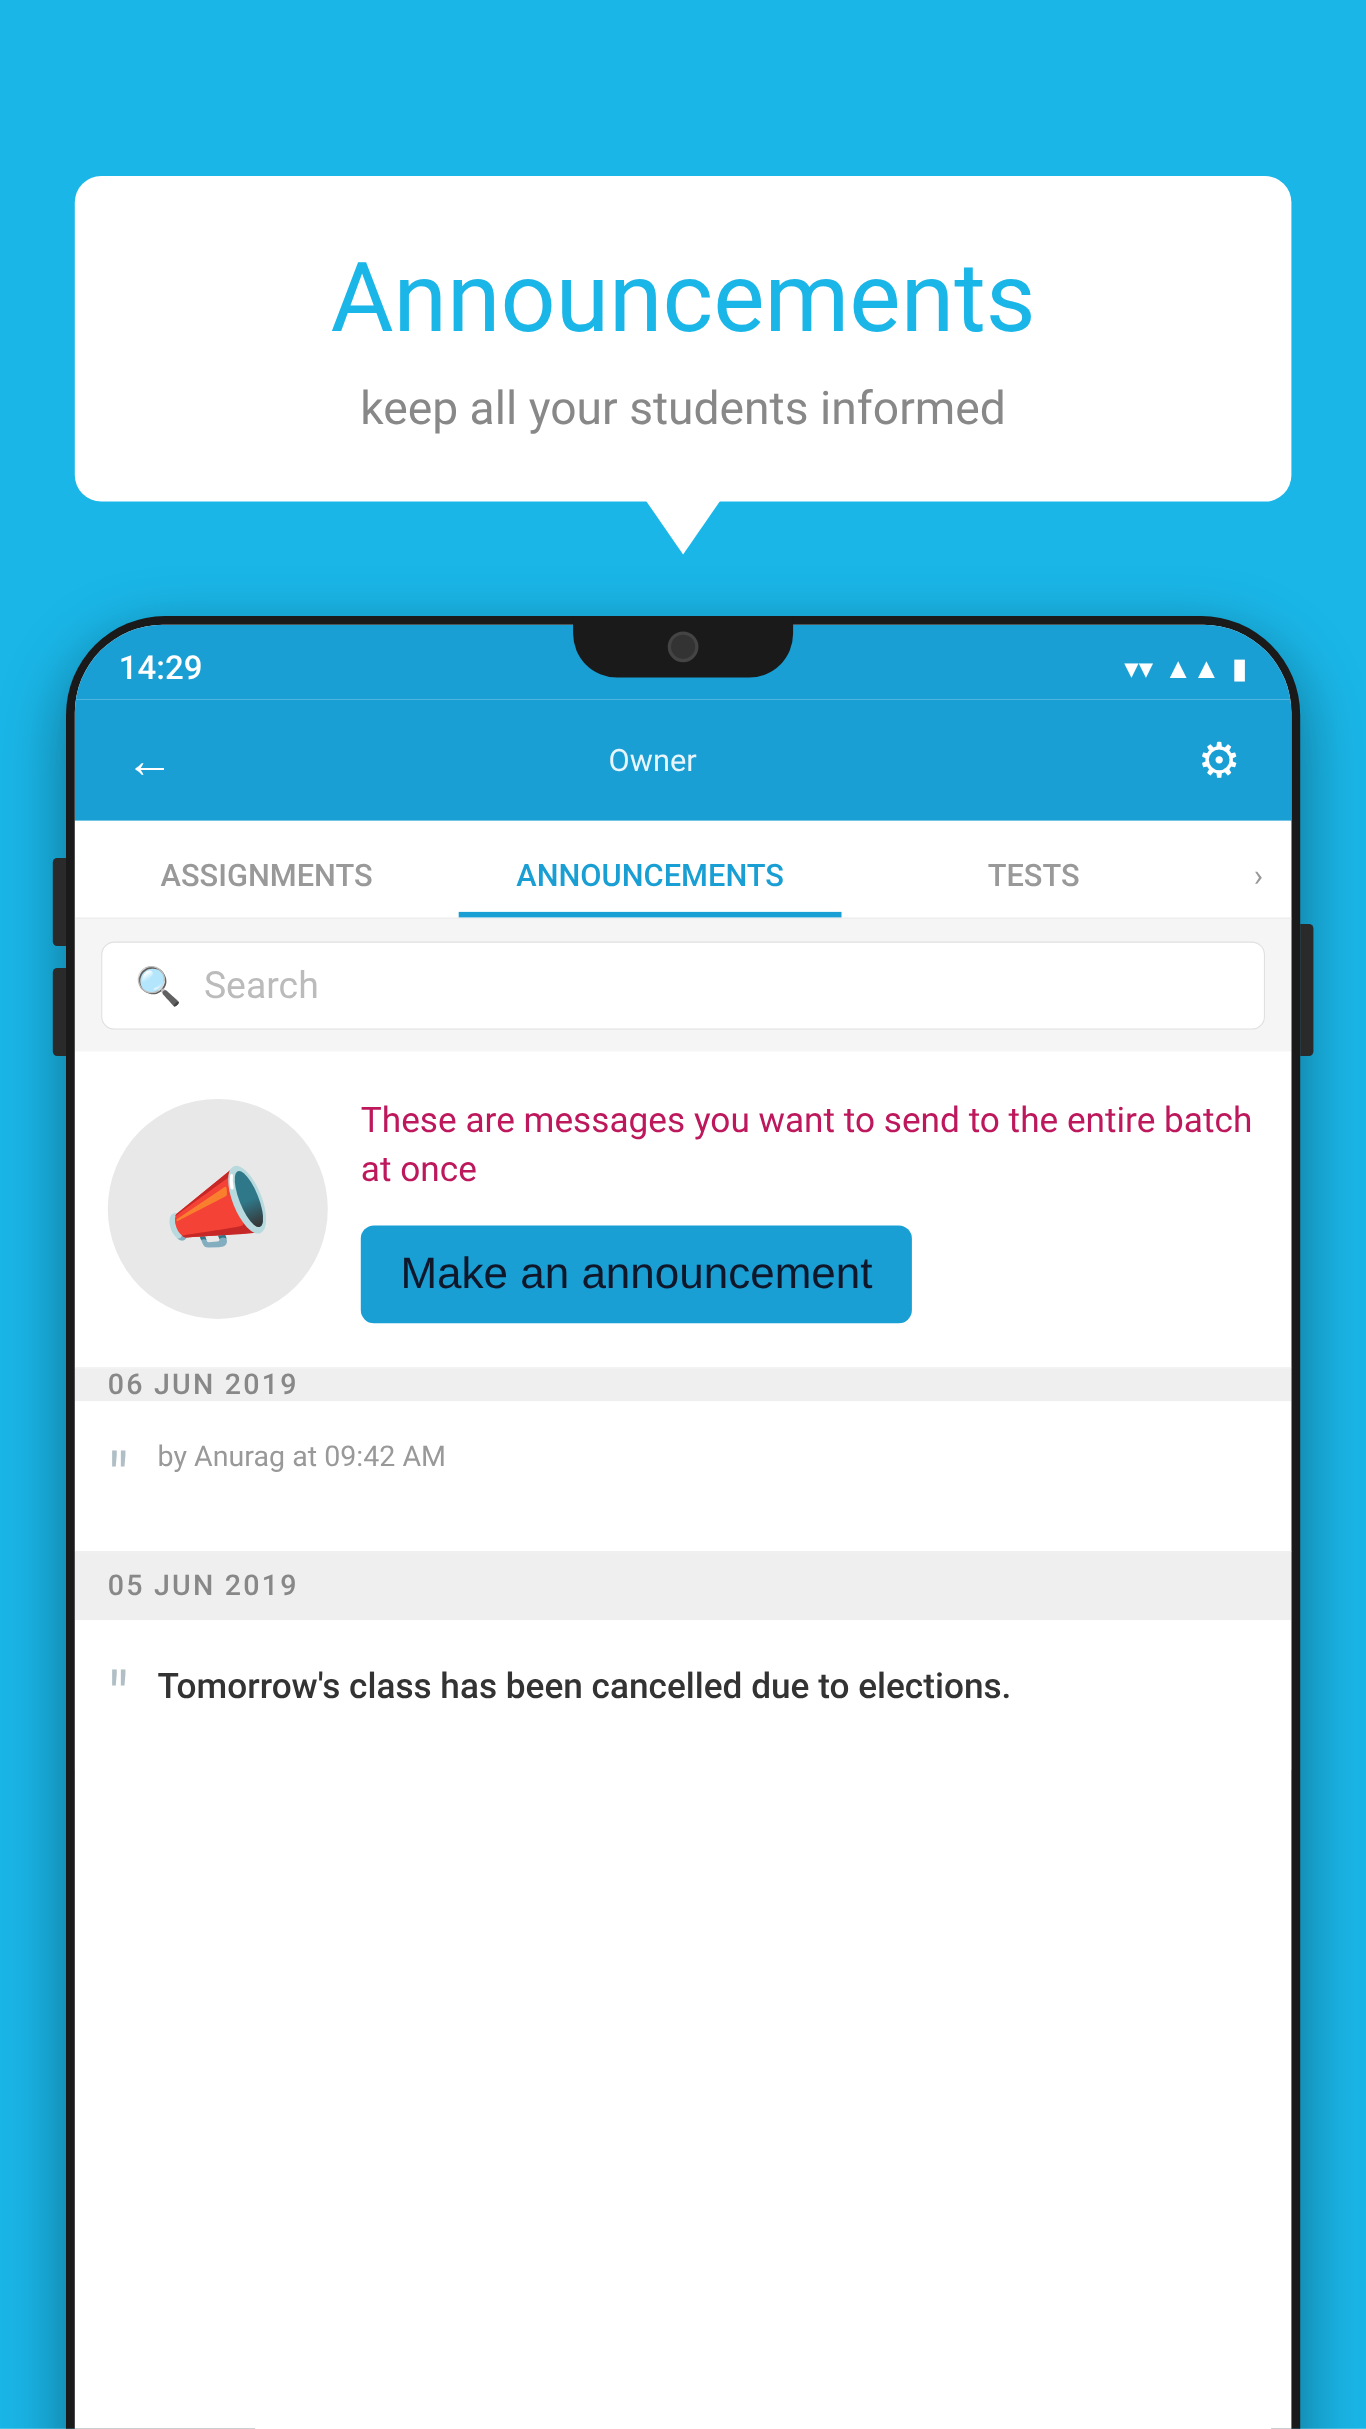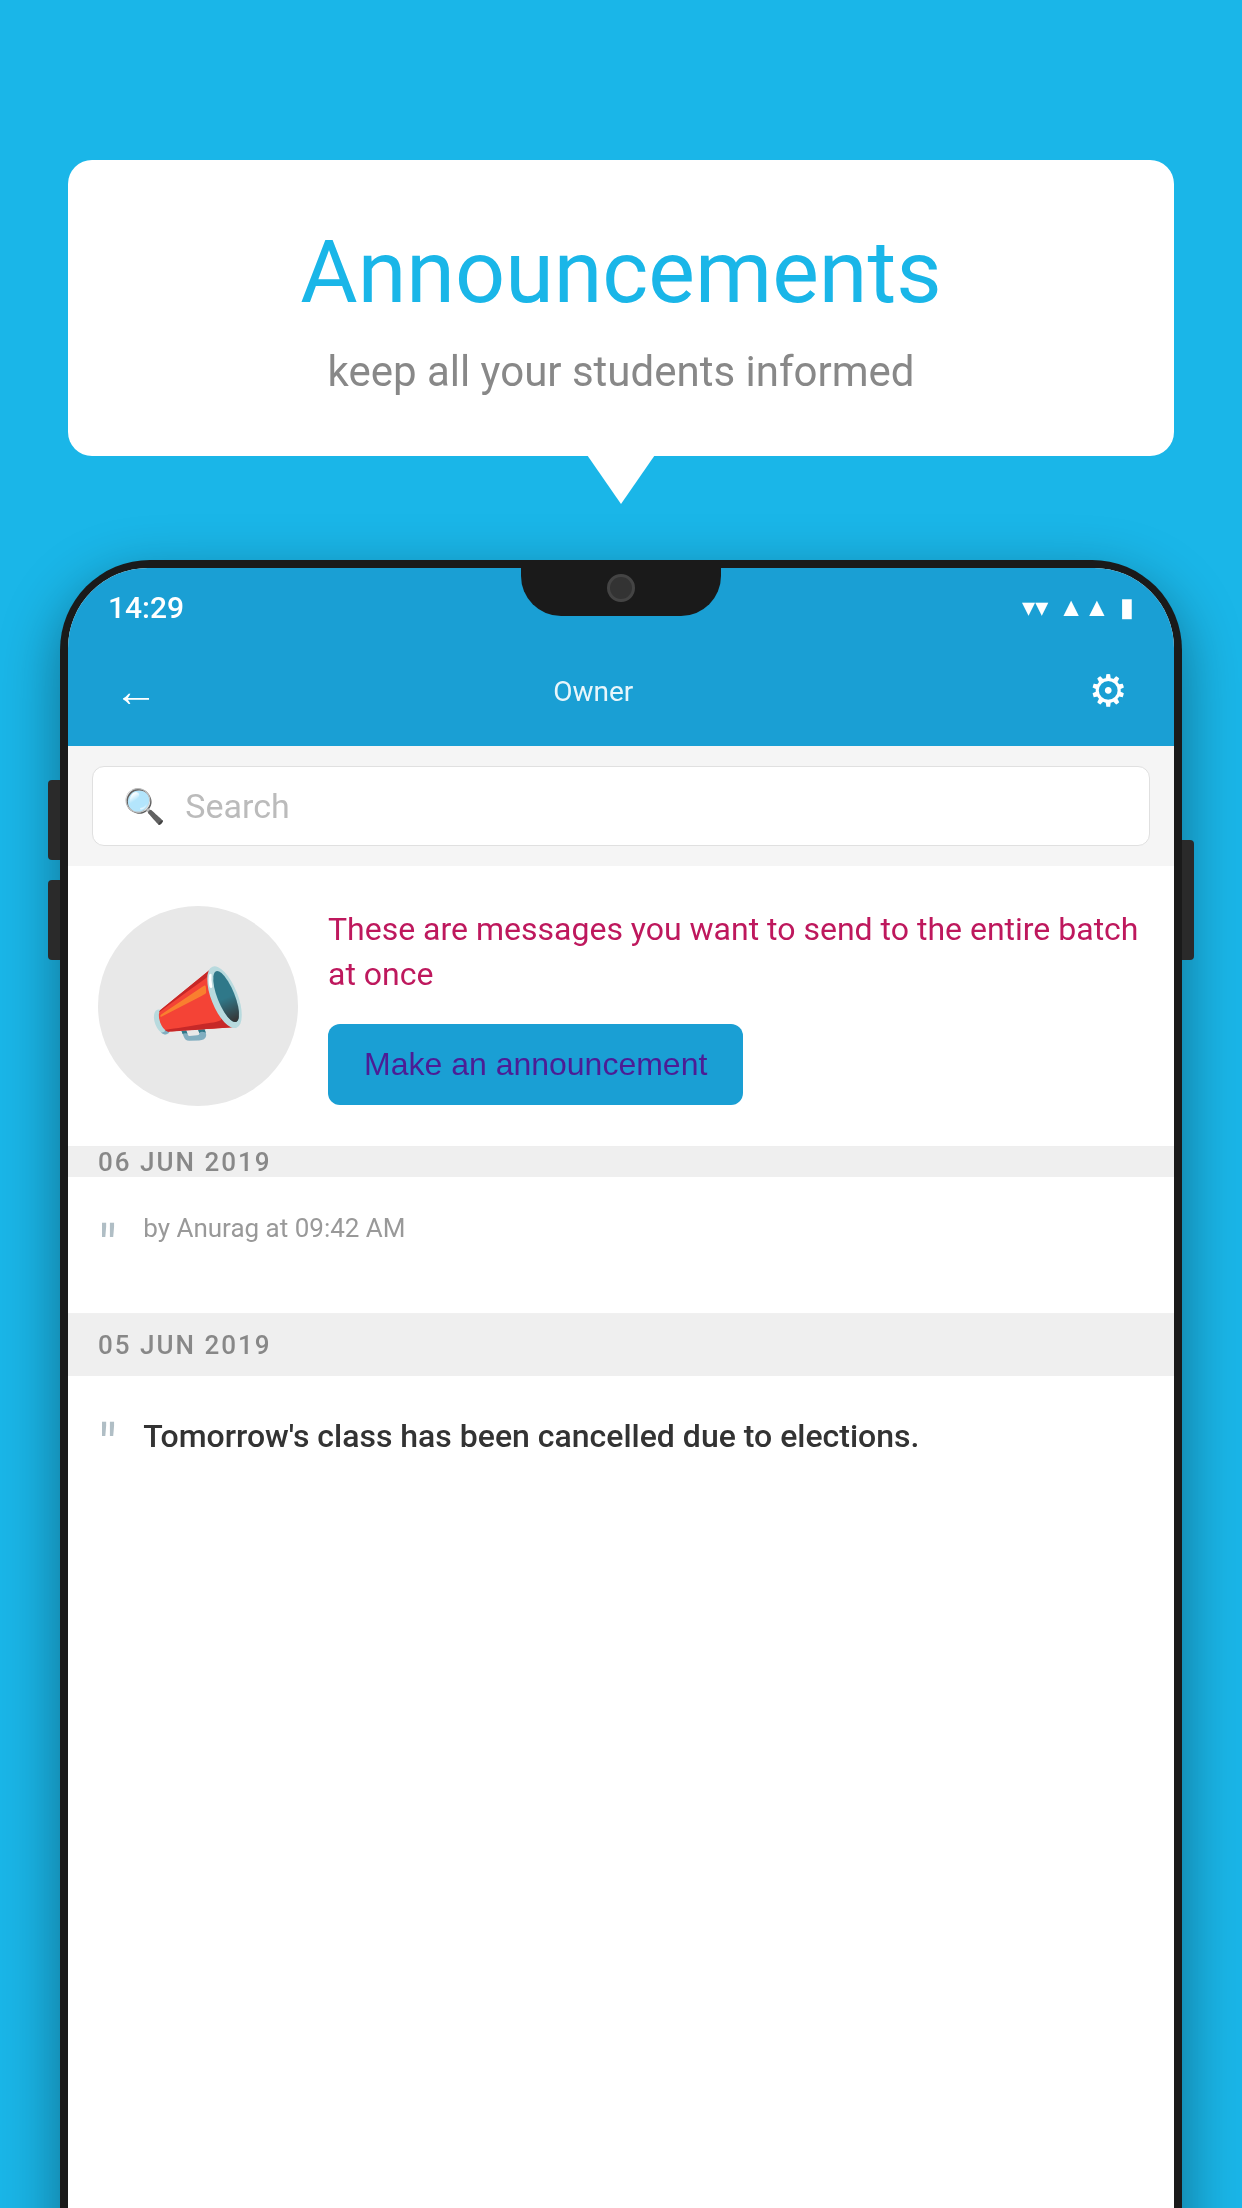--- a/index.html
+++ b/index.html
@@ -330,25 +330,25 @@
 
     .prompt-text {
       color: #be185d;
       font-size: 32px;
       line-height: 1.4;
       margin-bottom: 28px;
     }
 
     .make-announcement-btn {
       background: #1a9fd4;
-      color: #4c1d95;
+      color: #0f172a;
       border: none;
       border-radius: 12px;
       padding: 22px 36px;
-      font-size: 32px;
+      font-size: 40px;
       cursor: pointer;
       font-weight: 400;
     }
 
     
     .date-divider {
       background: #efefef;
       padding: 0 30px;
       color: #888;
       font-size: 26px;
@@ -449,20 +449,26 @@
       </div>
 
       <div class="app-bar">
         <span class="back-btn">←</span>
         <div class="app-bar-title-group">
           <div class="app-bar-subtitle">Owner</div>
         </div>
         <span class="settings-btn">⚙</span>
       </div>
 
+      <div class="tabs-bar">
+        <div class="tab-item">ASSIGNMENTS</div>
+        <div class="tab-item active">ANNOUNCEMENTS</div>
+        <div class="tab-item">TESTS</div>
+        <div class="tab-more">›</div>
+      </div>
 
       <div class="search-container">
         <div class="search-bar">
           <span class="search-icon-wrap">🔍</span>
           <span class="search-text">Search</span>
         </div>
       </div>
 
       <div class="announcement-prompt">
         <div class="megaphone-circle">

